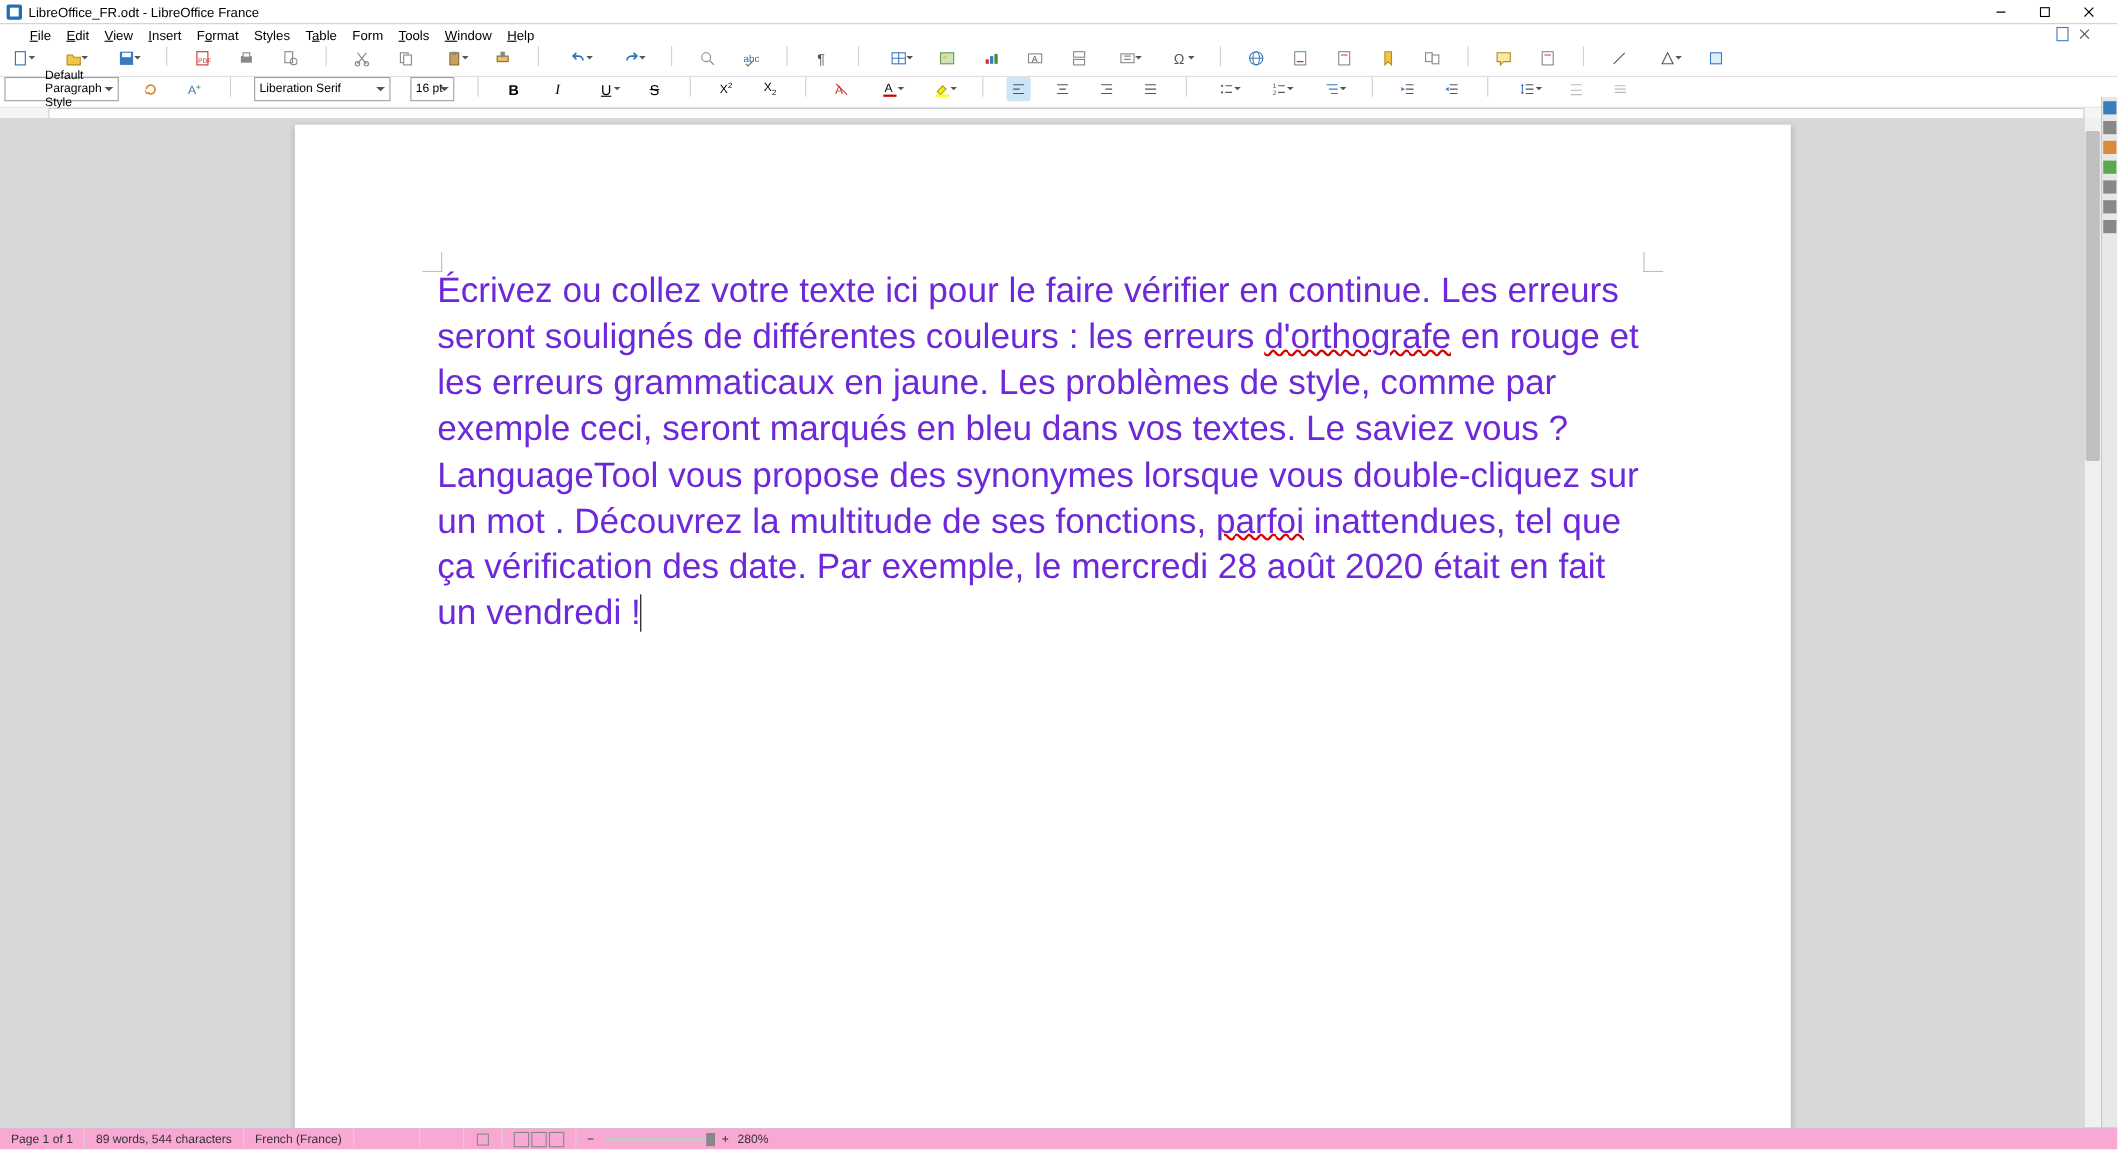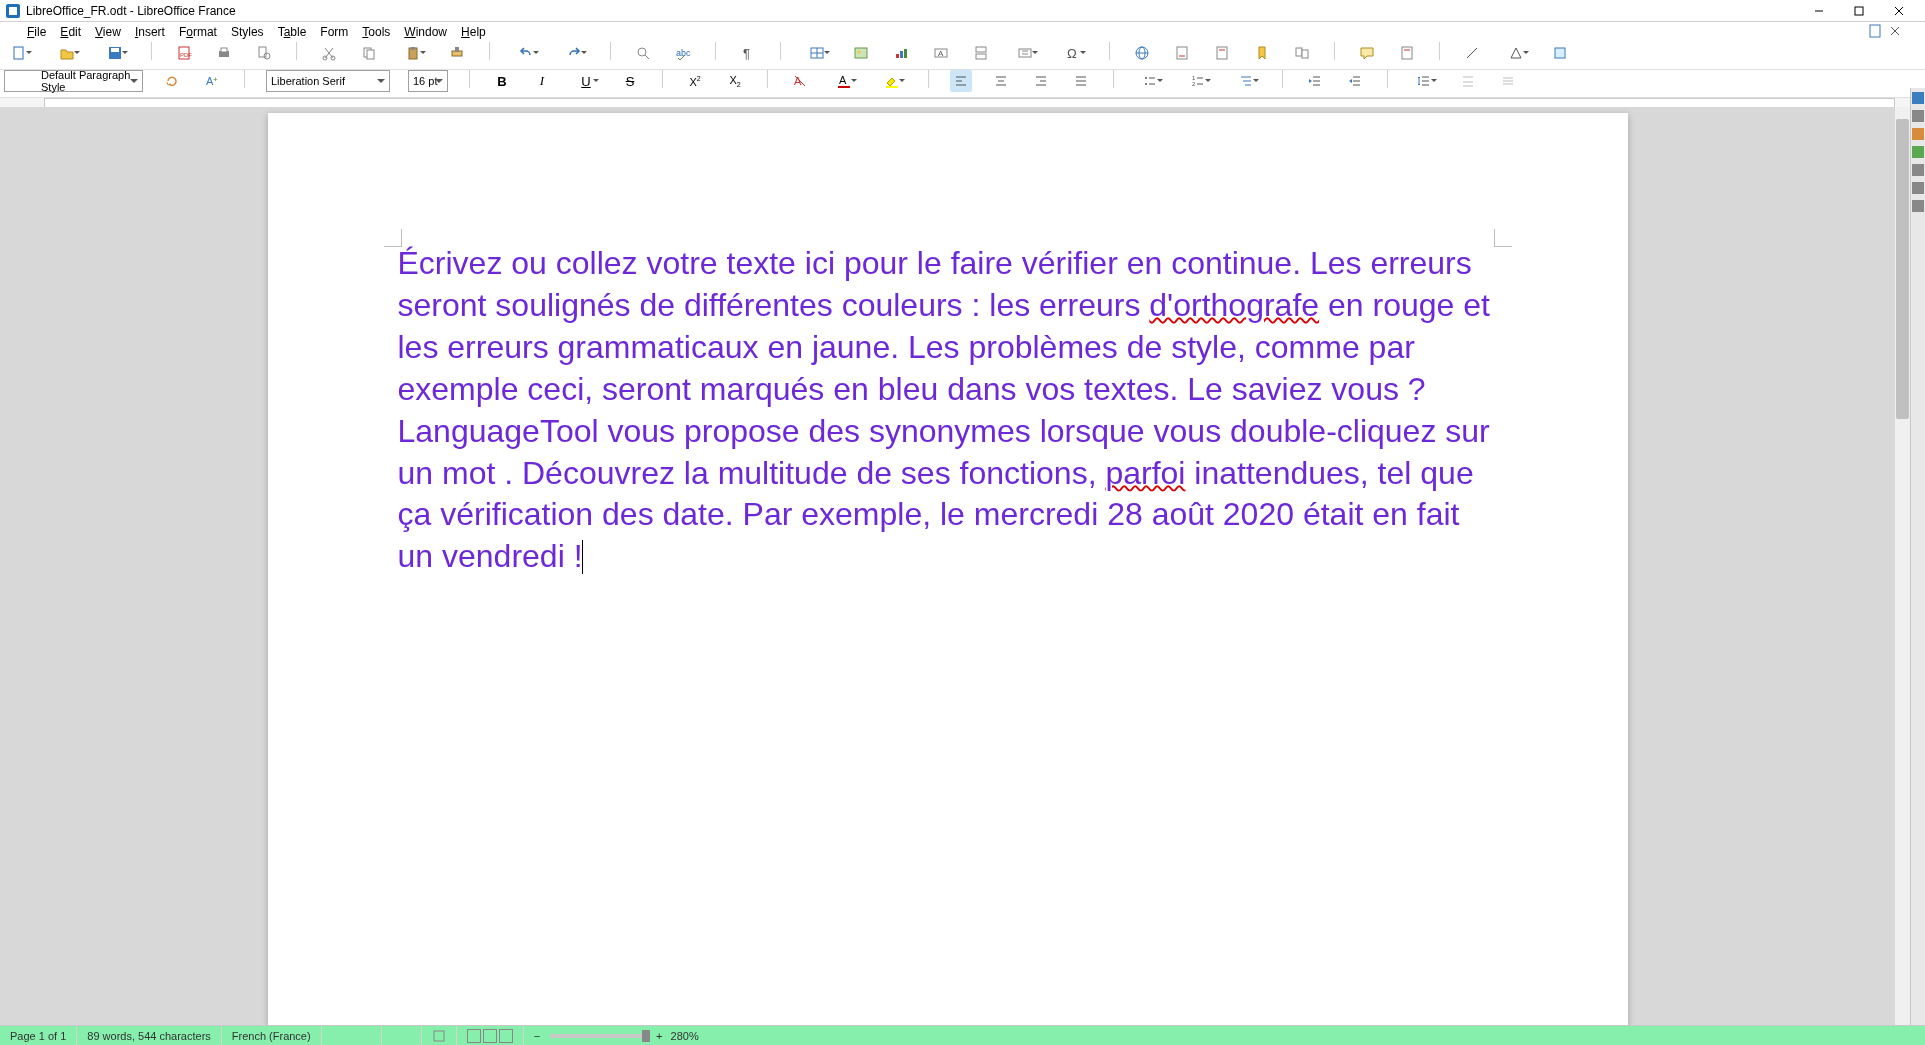--- a/index.html
+++ b/index.html
@@ -19,21 +19,21 @@
 .menubar .right { margin-left: auto; display: flex; }
 .menubar .right .icon-btn { width: 18px; height: 18px; margin-left: 2px; cursor: pointer; }
 
 
 .toolbar { height: 28px; display: flex; padding: 0 4px; gap: 18px; border-bottom: 1px solid #e0e0e0; }
 .toolbar .btn { width: 22px; height: 22px; display: flex; align-items: center; justify-content: center; cursor: pointer; border-radius: 2px; position: relative; }
 .toolbar .btn.dd { width: 30px; }
 .toolbar .btn.dd::after { content: ""; position: absolute; right: 2px; top: 9px; border: 3px solid transparent; border-top-color: #555; }
 .toolbar .sep { width: 1px; height: 18px; background: #d0d0d0; margin: 0 3px; }
 .toolbar .combo { height: 22px; border: 1px solid #a0a0a0; background: #fff; font-size: 11px; padding: 0 4px; display: flex; align-items: center; position: relative; }
-.toolbar .combo.style { width: 139px; padding-left: 36px; }
+.toolbar .combo.style { width: 104px; padding-left: 36px; }
 .toolbar .combo.font { width: 124px; }
 .toolbar .combo.size { width: 40px; }
 .toolbar .combo::after { content: ""; position: absolute; right: 4px; top: 8px; border: 4px solid transparent; border-top-color: #555; }
 
 
 .ruler { height: 18px; background: #f5f5f5; position: relative; border-bottom: 1px solid #d0d0d0; font-size: 8px; color: #666; overflow: hidden; }
 .ruler .ticks { position: absolute; left: 44px; right: 30px; top: 0; bottom: 0; background: #fff; border: 1px solid #c8c8c8; }
 
 
 .doc-wrap { position: absolute; top: 107px; left: 0; right: 30px; bottom: 20px; background: #d8d8d8; overflow: auto; }
@@ -51,21 +51,21 @@
 .vscroll .thumb { position: absolute; left: 1px; right: 1px; top: 12px; height: 300px; background: #c0c0c0; border-radius: 2px; }
 
 
 .sidebar { position: absolute; right: 0; top: 88px; bottom: 20px; width: 15px; background: #e8e8e8; border-left: 1px solid #c8c8c8; display: flex; flex-direction: column; align-items: center; padding-top: 4px; gap: 6px; }
 .sidebar .sb-btn { width: 12px; height: 12px; background: #888; cursor: pointer; }
 .sidebar .sb-btn.blue { background: #3b7ec0; }
 .sidebar .sb-btn.orange { background: #d88b3a; }
 .sidebar .sb-btn.green { background: #5aa84f; }
 
 
-.statusbar { position: absolute; bottom: 0; left: 0; right: 0; height: 20px; background: #86efac; border-top: 1px solid #c8c8c8; display: flex; align-items: center; font-size: 11px; color: #333; }
+.statusbar { position: absolute; bottom: 0; left: 0; right: 0; height: 20px; background: #f9a8d4; border-top: 1px solid #c8c8c8; display: flex; align-items: center; font-size: 11px; color: #333; }
 .statusbar .cell { padding: 0 10px; border-right: 1px solid #d4d4d4; height: 100%; display: flex; align-items: center; }
 .statusbar .cell.big { flex: 1; }
 .statusbar .zoom-slider { width: 100px; height: 4px; background: #c8c8c8; margin: 0 6px; position: relative; }
 .statusbar .zoom-slider .knob { position: absolute; right: 0; top: -4px; width: 8px; height: 12px; background: #888; }
 .statusbar .view-icons { display: flex; gap: 2px; }
 .statusbar .view-icons .vi { width: 14px; height: 14px; border: 1px solid #888; cursor: pointer; }
 
 
 .ico { width: 16px; height: 16px; display: block; }
 svg { display: block; }

